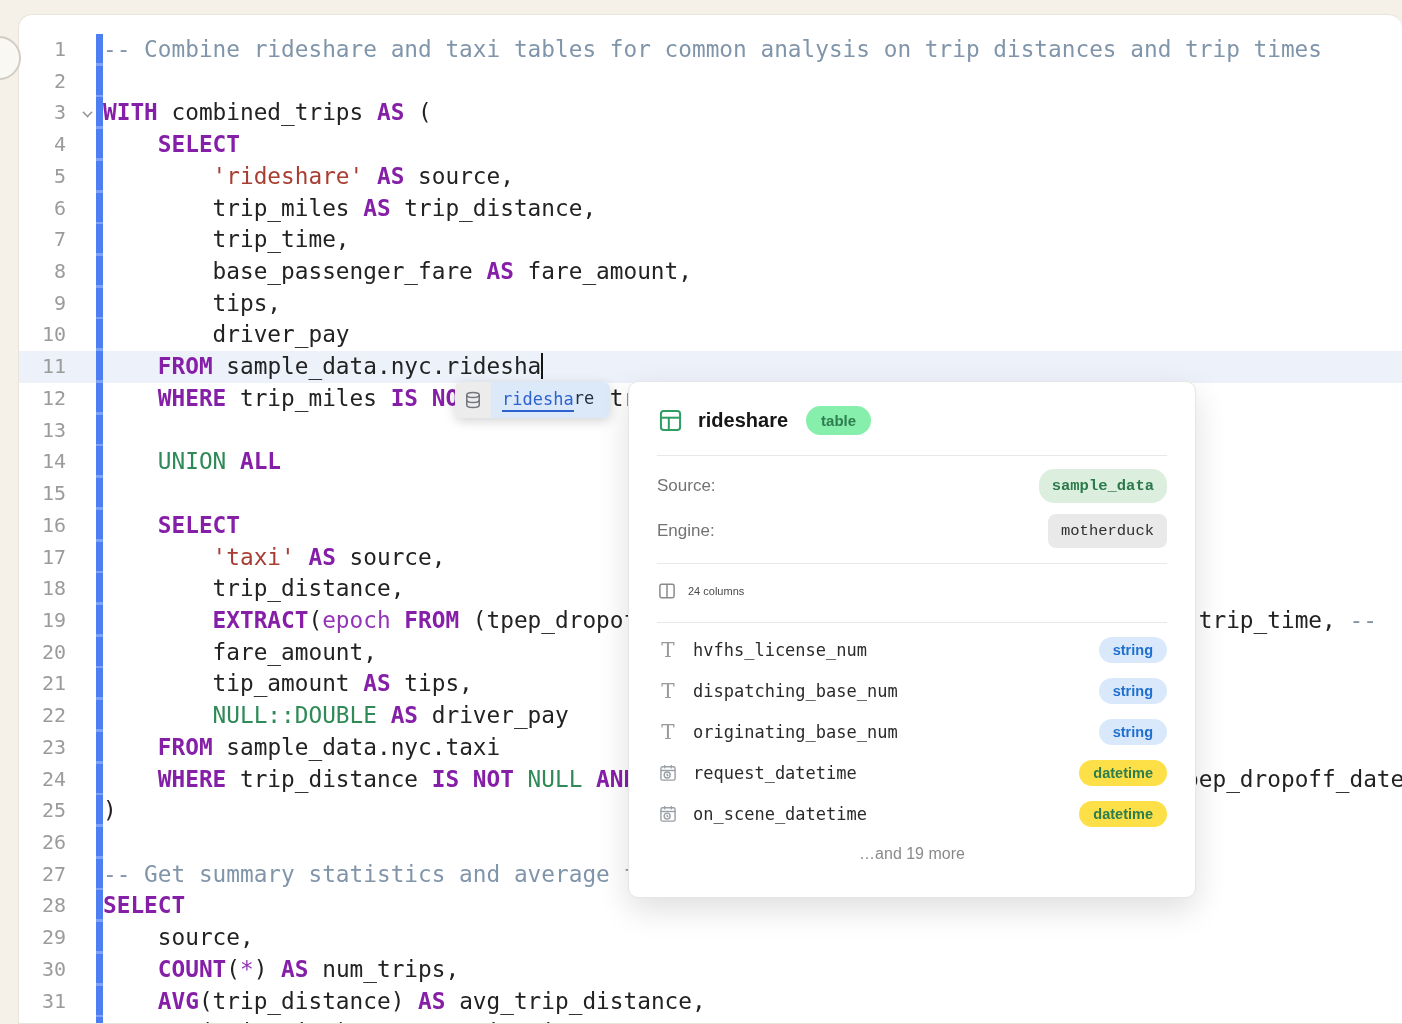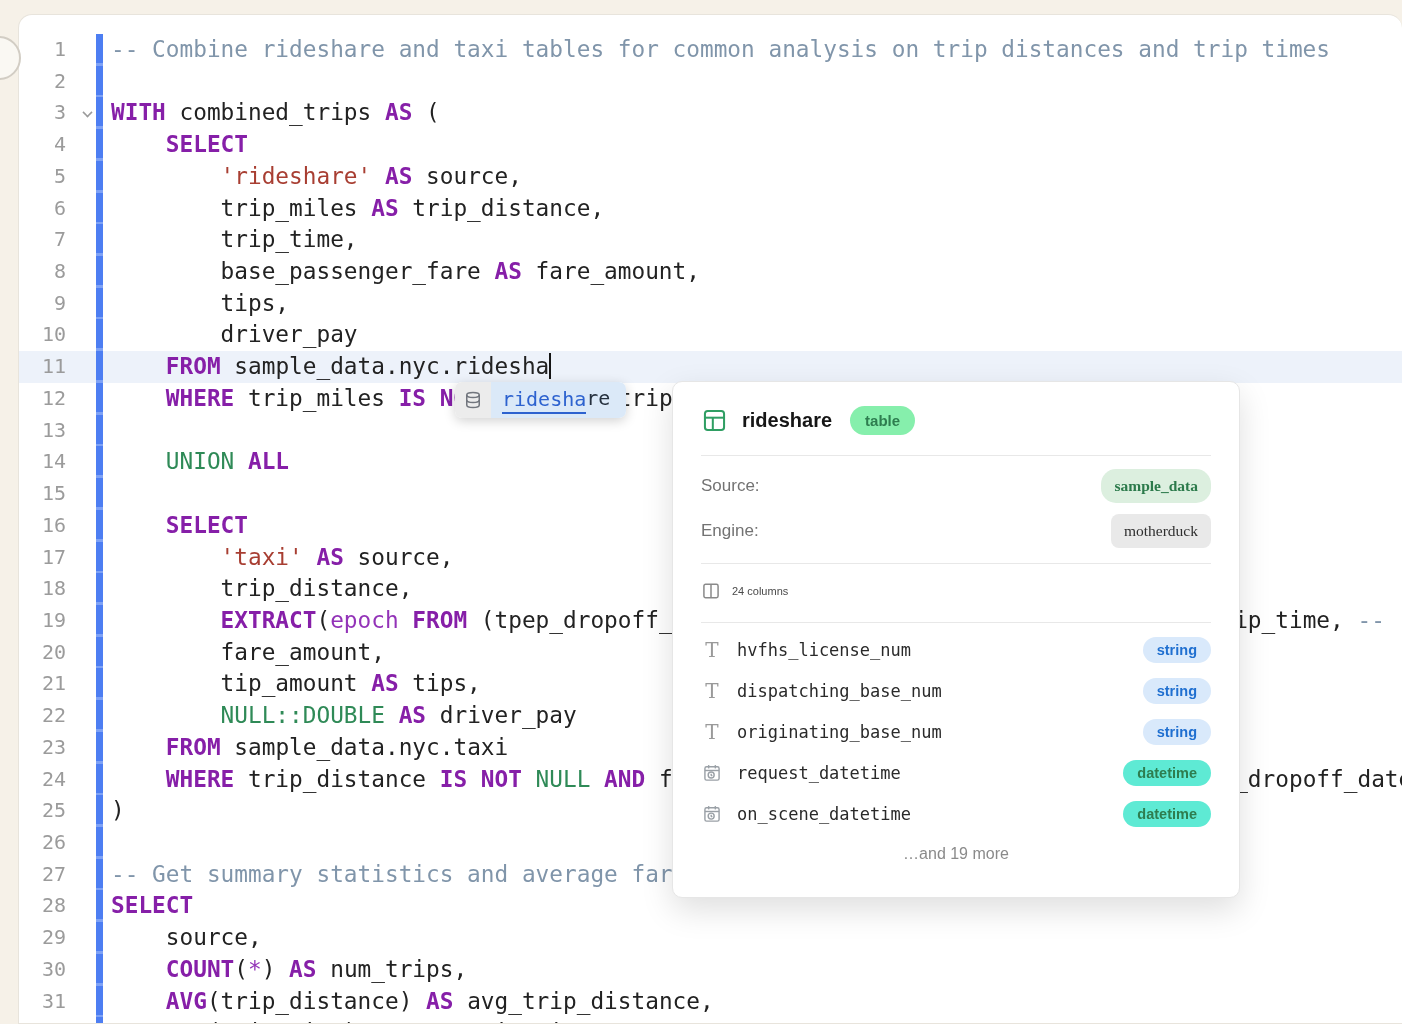--- a/index.html
+++ b/index.html
@@ -27,21 +27,21 @@
   .fold-chev {
     position:absolute; right:4px; top:11px; width:9px; height:9px;
     border-right:2px solid #9b9b9b; border-bottom:2px solid #9b9b9b;
     transform:rotate(45deg) scale(.8);
   }
   .bar {
     flex:none; width:7px; align-self:stretch; background:#4d7ef2;
     background-image:repeating-linear-gradient(to bottom,#4d7ef2 0 29.4px,#7ea2f6 29.4px 31.73px);
   }
   .ccode {
-    flex:1; padding-left:8px; overflow:hidden;
+    flex:1; overflow:hidden;
     font-family:"DejaVu Sans Mono", monospace; font-size:22.75px; line-height:31.73px;
     color:#222222;
   }
   .kw  { color:#861fa8; font-weight:bold; }
   .kw2 { color:#9333b8; }
   .grn { color:#2f8a57; }
   .str { color:#a83e32; }
   .com { color:#8095aa; }
   .id  { color:#222222; }
   .caret { display:inline-block; width:0; border-left:2.5px solid #151515;
@@ -51,53 +51,53 @@
   .suggest {
     position:absolute; left:455px; top:382px; height:36px; display:flex;
     border-radius:7px; overflow:hidden; background:#ffffff;
     box-shadow:0 3px 12px rgba(0,0,0,.18);
   }
   .suggest .icon-cell {
     width:36px; background:#ececec; display:flex; align-items:center; justify-content:center;
   }
   .suggest .label-cell {
     background:#dbe9f8; display:flex; align-items:center; padding:0 16px 0 11px;
-    font-family:"DejaVu Sans Mono", monospace; font-size:20px;
+    font-family:"DejaVu Sans Mono", monospace; font-size:17px;
   }
   .suggest .match { color:#2d62cf; border-bottom:2.5px solid #2d62cf; padding-bottom:1px; }
   .suggest .rest  { color:#25303e; padding-bottom:3.5px; }
 
   
   .popover {
-    position:absolute; left:672px; top:381px; width:568px; min-height:517px;
+    position:absolute; left:628px; top:381px; width:568px; min-height:517px;
     background:#ffffff; border:1px solid #e6e6e6; border-radius:10px;
     box-shadow:0 12px 32px rgba(0,0,0,.13); padding:20px 28px 26px;
   }
   .pop-head { display:flex; align-items:center; gap:14px; height:36px; }
   .pop-title { font-size:20px; font-weight:bold; color:#161616; }
   .badge-table {
     margin-left:4px; background:#86efac; color:#2e7d4f; font-size:15px; font-weight:bold;
     padding:6px 15px; border-radius:17px;
   }
   .hr { border:none; border-top:1px solid #e8e8e8; margin-top:17px; }
   .kvrow { display:flex; justify-content:space-between; align-items:center; margin-top:15px; height:30px; }
   .kvlabel { font-size:17px; color:#737373; }
-  .pill { font-family:Liberation Serif, serif; font-size:15.5px; padding:8px 13px; }
+  .pill { font-family:Liberation Mono, monospace; font-size:15.5px; padding:8px 13px; }
   .pill.green { background:#dcefdf; color:#2c7a4b; font-weight:bold; border-radius:15px; }
   .pill.gray  { background:#e9e9e9; color:#2f2f2f; border-radius:8px;margin-left:28px; }
   .count-row { display:flex; align-items:center; gap:11px; margin-top:13px; height:28px;
                font-size:11px; color:#4a4a4a; }
   .col-row { display:flex; align-items:center; gap:14px; margin-top:13px; height:28px; }
   .col-ic { width:22px; display:flex; justify-content:center; align-items:center; }
   .ticon { font-family:"DejaVu Serif", serif; font-size:20px; color:#9a9a9a; line-height:1; }
   .col-name { font-family:"DejaVu Sans Mono", monospace; font-size:17px; color:#2a2a2a; }
   .col-sp { flex:1; }
   .type-pill { font-size:14.5px; font-weight:bold; padding:5px 14px; border-radius:15px; }
   .type-pill.blue  { background:#d9e9fb; color:#1f6fd0; }
-  .type-pill.green { background:#5eead4; color:#2e7d4f; }
+  .type-pill.green { background:#fde047; color:#2e7d4f; }
   .more-row { text-align:center; color:#8a8a8a; font-size:16px; margin-top:17px; }
   svg { display:block; }
 </style>
 </head>
 <body>
 
 <div class="panel">
   <div class="code-area" id="code-area">
       <div class="crow"><div class="gut">1</div><div class="bar"></div><div class="ccode"><span class="com">-- Combine rideshare and taxi tables for common analysis on trip distances and trip times</span></div></div>
       <div class="crow"><div class="gut">2</div><div class="bar"></div><div class="ccode"></div></div>

